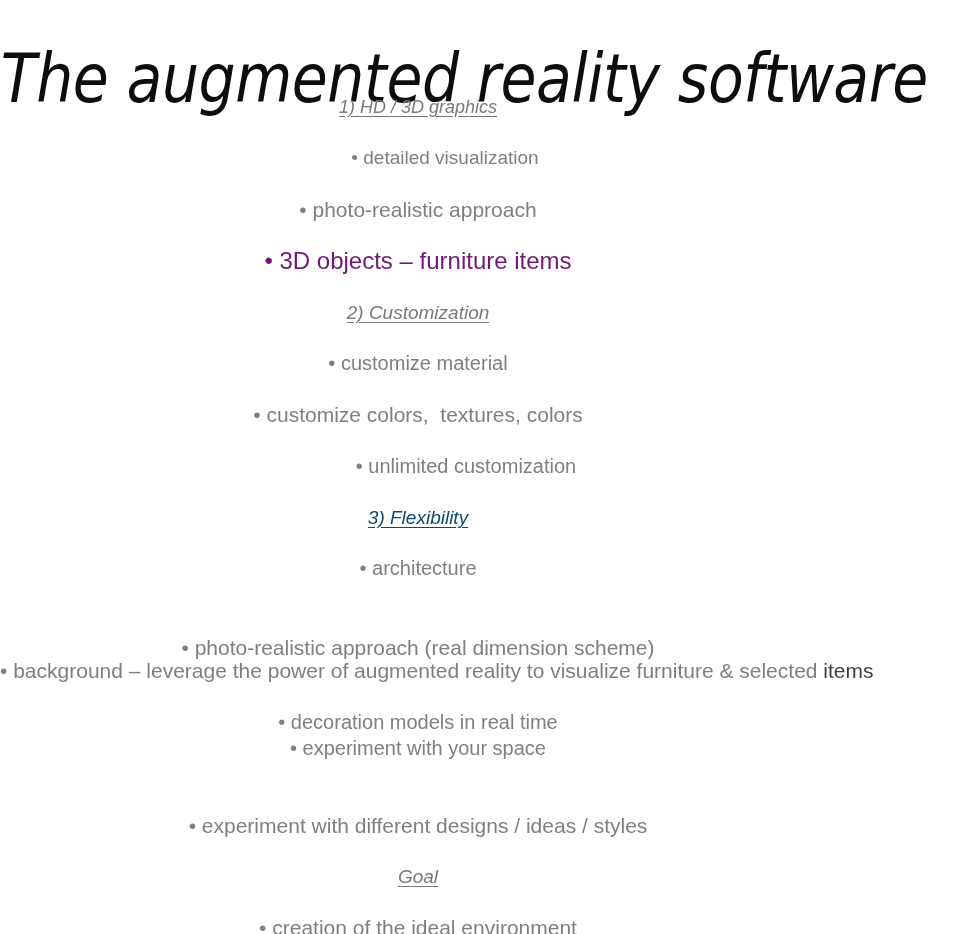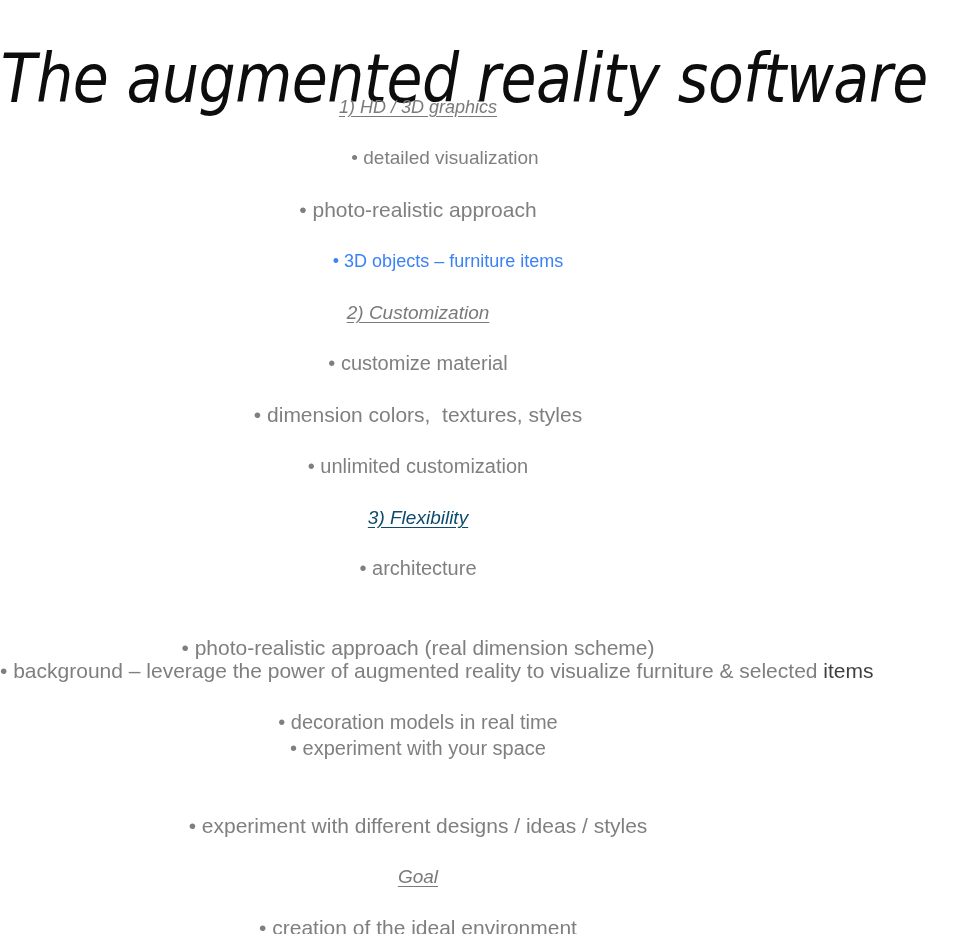--- a/index.html
+++ b/index.html
@@ -79,25 +79,25 @@
 
 <div id="slide">
 
   <h1 class="slide-title">The augmented reality software</h1>
 
   <div class="body-block">
 
   <div class="line heading" style="position: absolute; left: 0px; top: 8px; font-size: 18px; line-height: 26px; color: rgb(122, 122, 122);">1) HD / 3D graphics</div>
       <div class="line" style="position: absolute; left: 0px; top: 58px; font-size: 19px; line-height: 27px; color: rgb(127, 127, 127); padding-left: 27px;">• detailed visualization</div>
       <div class="line" style="position: absolute; left: 0px; top: 109px; font-size: 21px; line-height: 29px; color: rgb(127, 127, 127);">• photo-realistic approach</div>
-      <div class="line" style="position: absolute; left: 0px; top: 160px; font-size: 18px; line-height: 30px; color: #3b82f6; padding-left: 30px;">• 3D objects – furniture items</div>
+      <div class="line" style="position: absolute; left: 0px; top: 160px; font-size: 24px; line-height: 30px; color: #701a75;">• 3D objects – furniture items</div>
       <div class="line heading" style="position: absolute; left: 0px; top: 213px; font-size: 19px; line-height: 27px; color: rgb(122, 122, 122);">2) Customization</div>
       <div class="line" style="position: absolute; left: 0px; top: 263px; font-size: 20px; line-height: 28px; color: rgb(127, 127, 127);">• customize material</div>
-      <div class="line" style="position: absolute; left: 0px; top: 314px; font-size: 21px; line-height: 29px; color: rgb(127, 127, 127);">• dimension colors,  textures, styles</div>
-      <div class="line" style="position: absolute; left: 0px; top: 366px; font-size: 20px; line-height: 28px; color: rgb(127, 127, 127);">• unlimited customization</div>
+      <div class="line" style="position: absolute; left: 0px; top: 314px; font-size: 21px; line-height: 29px; color: rgb(127, 127, 127);">• customize colors,  textures, colors</div>
+      <div class="line" style="position: absolute; left: 0px; top: 366px; font-size: 20px; line-height: 28px; color: rgb(127, 127, 127); padding-left: 48px;">• unlimited customization</div>
       <div class="line heading" style="position: absolute; left: 0px; top: 418px; font-size: 19px; line-height: 27px; color: #0c4a6e;">3) Flexibility</div>
       <div class="line" style="position: absolute; left: 0px; top: 468px; font-size: 20px; line-height: 28px; color: rgb(127, 127, 127);">• architecture</div>
       <div class="line" style="position: absolute; left: 0px; top: 547px; font-size: 21px; line-height: 29px; color: rgb(127, 127, 127);">• photo-realistic approach (real dimension scheme)</div>
       <div class="line" style="position: absolute; left: 0px; top: 570px; font-size: 21px; line-height: 29px; color: rgb(127, 127, 127);"><span>• background – leverage the power of augmented reality to visualize furniture &amp; selected </span><span class="emph-dark">items</span></div>
       <div class="line" style="position: absolute; left: 0px; top: 622px; font-size: 20px; line-height: 28px; color: rgb(127, 127, 127);">• decoration models in real time</div>
       <div class="line" style="position: absolute; left: 0px; top: 648px; font-size: 20px; line-height: 28px; color: rgb(127, 127, 127);">• experiment with your space</div>
       <div class="line" style="position: absolute; left: 0px; top: 725px; font-size: 21px; line-height: 29px; color: rgb(127, 127, 127);">• experiment with different designs / ideas / styles</div>
       <div class="line heading" style="position: absolute; left: 0px; top: 777px; font-size: 19px; line-height: 27px; color: rgb(122, 122, 122);">Goal</div>
       <div class="line" style="position: absolute; left: 0px; top: 827px; font-size: 21px; line-height: 29px; color: rgb(127, 127, 127);">• creation of the ideal environment</div>
     </div>

